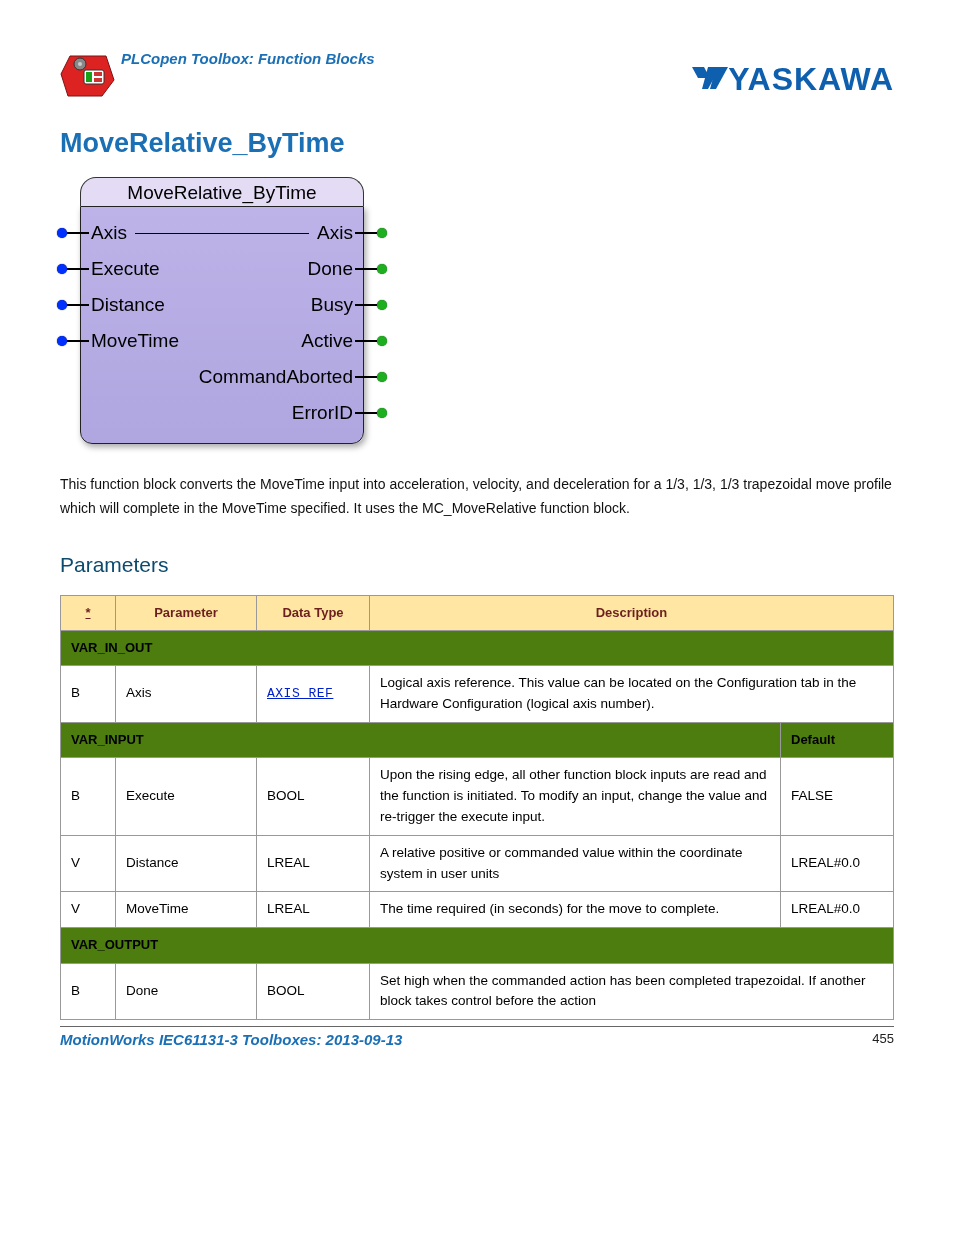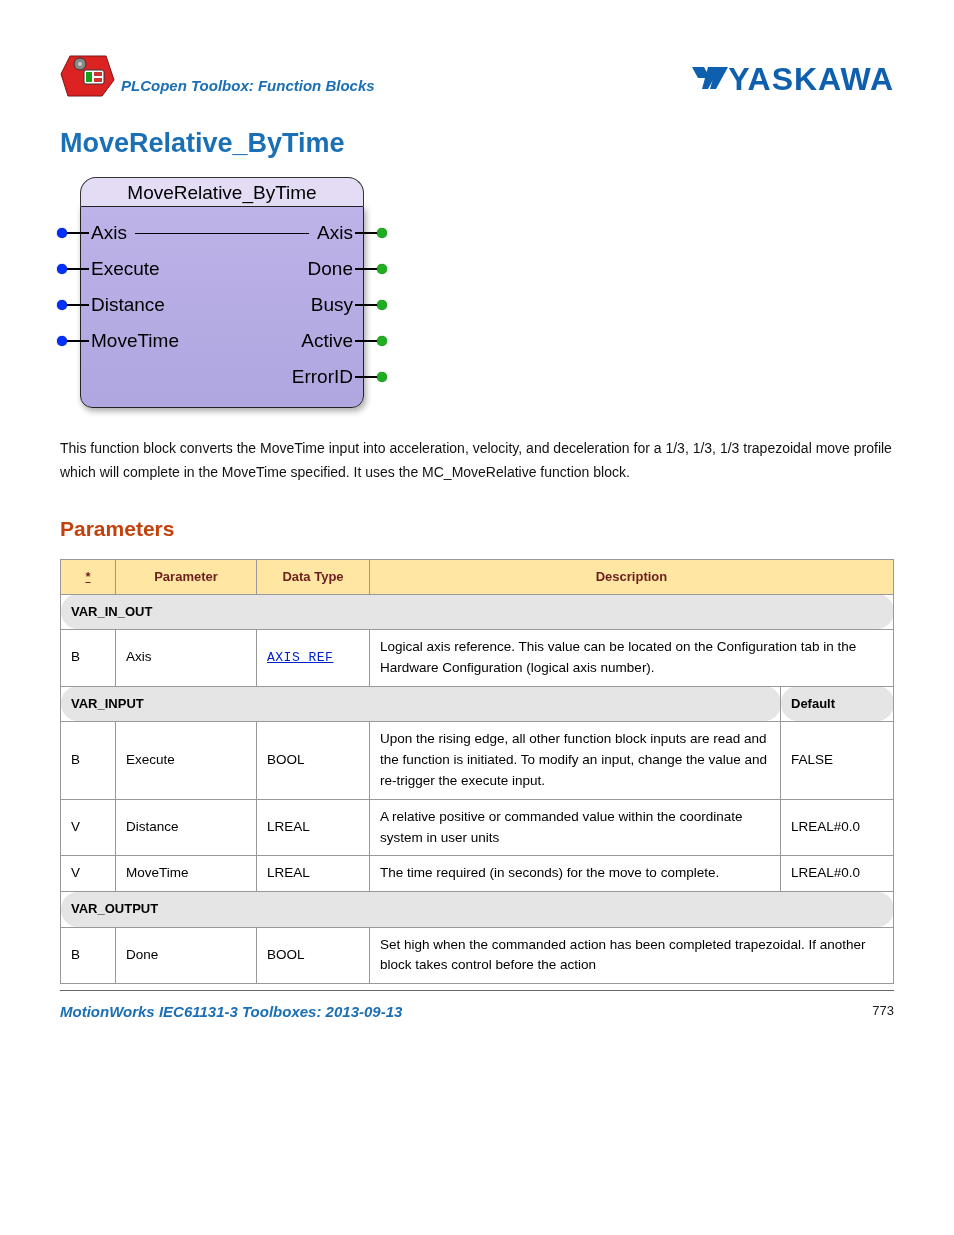--- a/index.html
+++ b/index.html
@@ -14,21 +14,20 @@
     box-sizing: border-box;
   }
   .header-row {
     display: flex;
     align-items: flex-end;
     justify-content: space-between;
     margin-bottom: 30px;
   }
   .header-left {
     display: flex;
-    align-items: flex-end;
     gap: 6px;
   }
   .logo-badge {
     width: 55px;
     height: 48px;
     position: relative;
   }
   .logo-badge svg { display:block; }
   .breadcrumb {
     font-size: 15px;
@@ -125,23 +124,23 @@
     height:1px;
     background:#000;
   }
   .desc {
     font-size: 14px;
     line-height: 1.7;
     margin: 29px 0 30px 0;
     color:#111;
   }
   h2.section {
-    color:#c2410c;
+    color:#0c4a6e;
     font-size:21px;
-    font-weight:bold;
+    font-weight:normal;
     margin: 32px 0 18px 0;
   }
   table.params {
     border-collapse: collapse;
     width: 100%;
     font-size:13.5px;
   }
   table.params th, table.params td {
     border:1px solid #999;
     padding: 7px 10px;
@@ -151,36 +150,35 @@
   }
   table.params thead th {
     background:#ffe7a3;
     color:#6b1f1f;
     font-weight:bold;
     text-align:center;
     font-size:13px;
   }
   table.params thead th .ast { text-decoration:underline; }
   .section-row td {
-    background:#e5e5e5;
+    background:#4d7c0f;
     font-weight:bold;
     font-size:13px;
-    border-radius:17px;
   }
   .datatype-link {
     color:#0020cc;
     text-decoration: underline;
     font-family: Liberation Mono, monospace;
     letter-spacing: 0.5px;
     font-size:13px;
   }
   .footer-rule {
     border-top:1px solid #666;
     margin-top:6px;
-    padding-top:12px;
+    padding-top:4px;
     display:flex;
     justify-content:space-between;
   }
   .footer-text {
     color:#1a6fb5;
     font-style:italic;
     font-weight:bold;
     font-size:15px;
   }
   .footer-page {
@@ -256,20 +254,26 @@
         <div class="fb-row">
           <span class="pin left"></span>
             <span class="dot left"></span>
           <span class="fb-left">MoveTime</span>
           <span class="fb-right">Active</span>
           <span class="pin right"></span>
             <span class="dot right"></span>
         </div>
         <div class="fb-row">
           <span class="fb-left"></span>
+          <span class="fb-right">CommandAborted</span>
+          <span class="pin right"></span>
+            <span class="dot right"></span>
+        </div>
+        <div class="fb-row">
+          <span class="fb-left"></span>
           <span class="fb-right">ErrorID</span>
           <span class="pin right"></span>
             <span class="dot right"></span>
         </div>
       </div>
     </div>
   </div>
 
   <p class="desc">This function block converts the MoveTime input into acceleration, velocity, and deceleration for a 1/3, 1/3, 1/3 trapezoidal move profile which will complete in the MoveTime specified.  It uses the MC_MoveRelative function block.</p>
 
@@ -326,16 +330,16 @@
         <td class="col-flag">B</td>
         <td>Done</td>
         <td>BOOL</td>
         <td colspan="2">Set high when the commanded action has been completed trapezoidal. If another block takes control before the action</td>
       </tr>
     </tbody>
   </table>
 
   <div class="footer-rule">
     <span class="footer-text">MotionWorks IEC61131-3 Toolboxes: 2013-09-13</span>
-    <span class="footer-page">773</span>
+    <span class="footer-page">455</span>
   </div>
 
 </div>
 
 </body></html>

